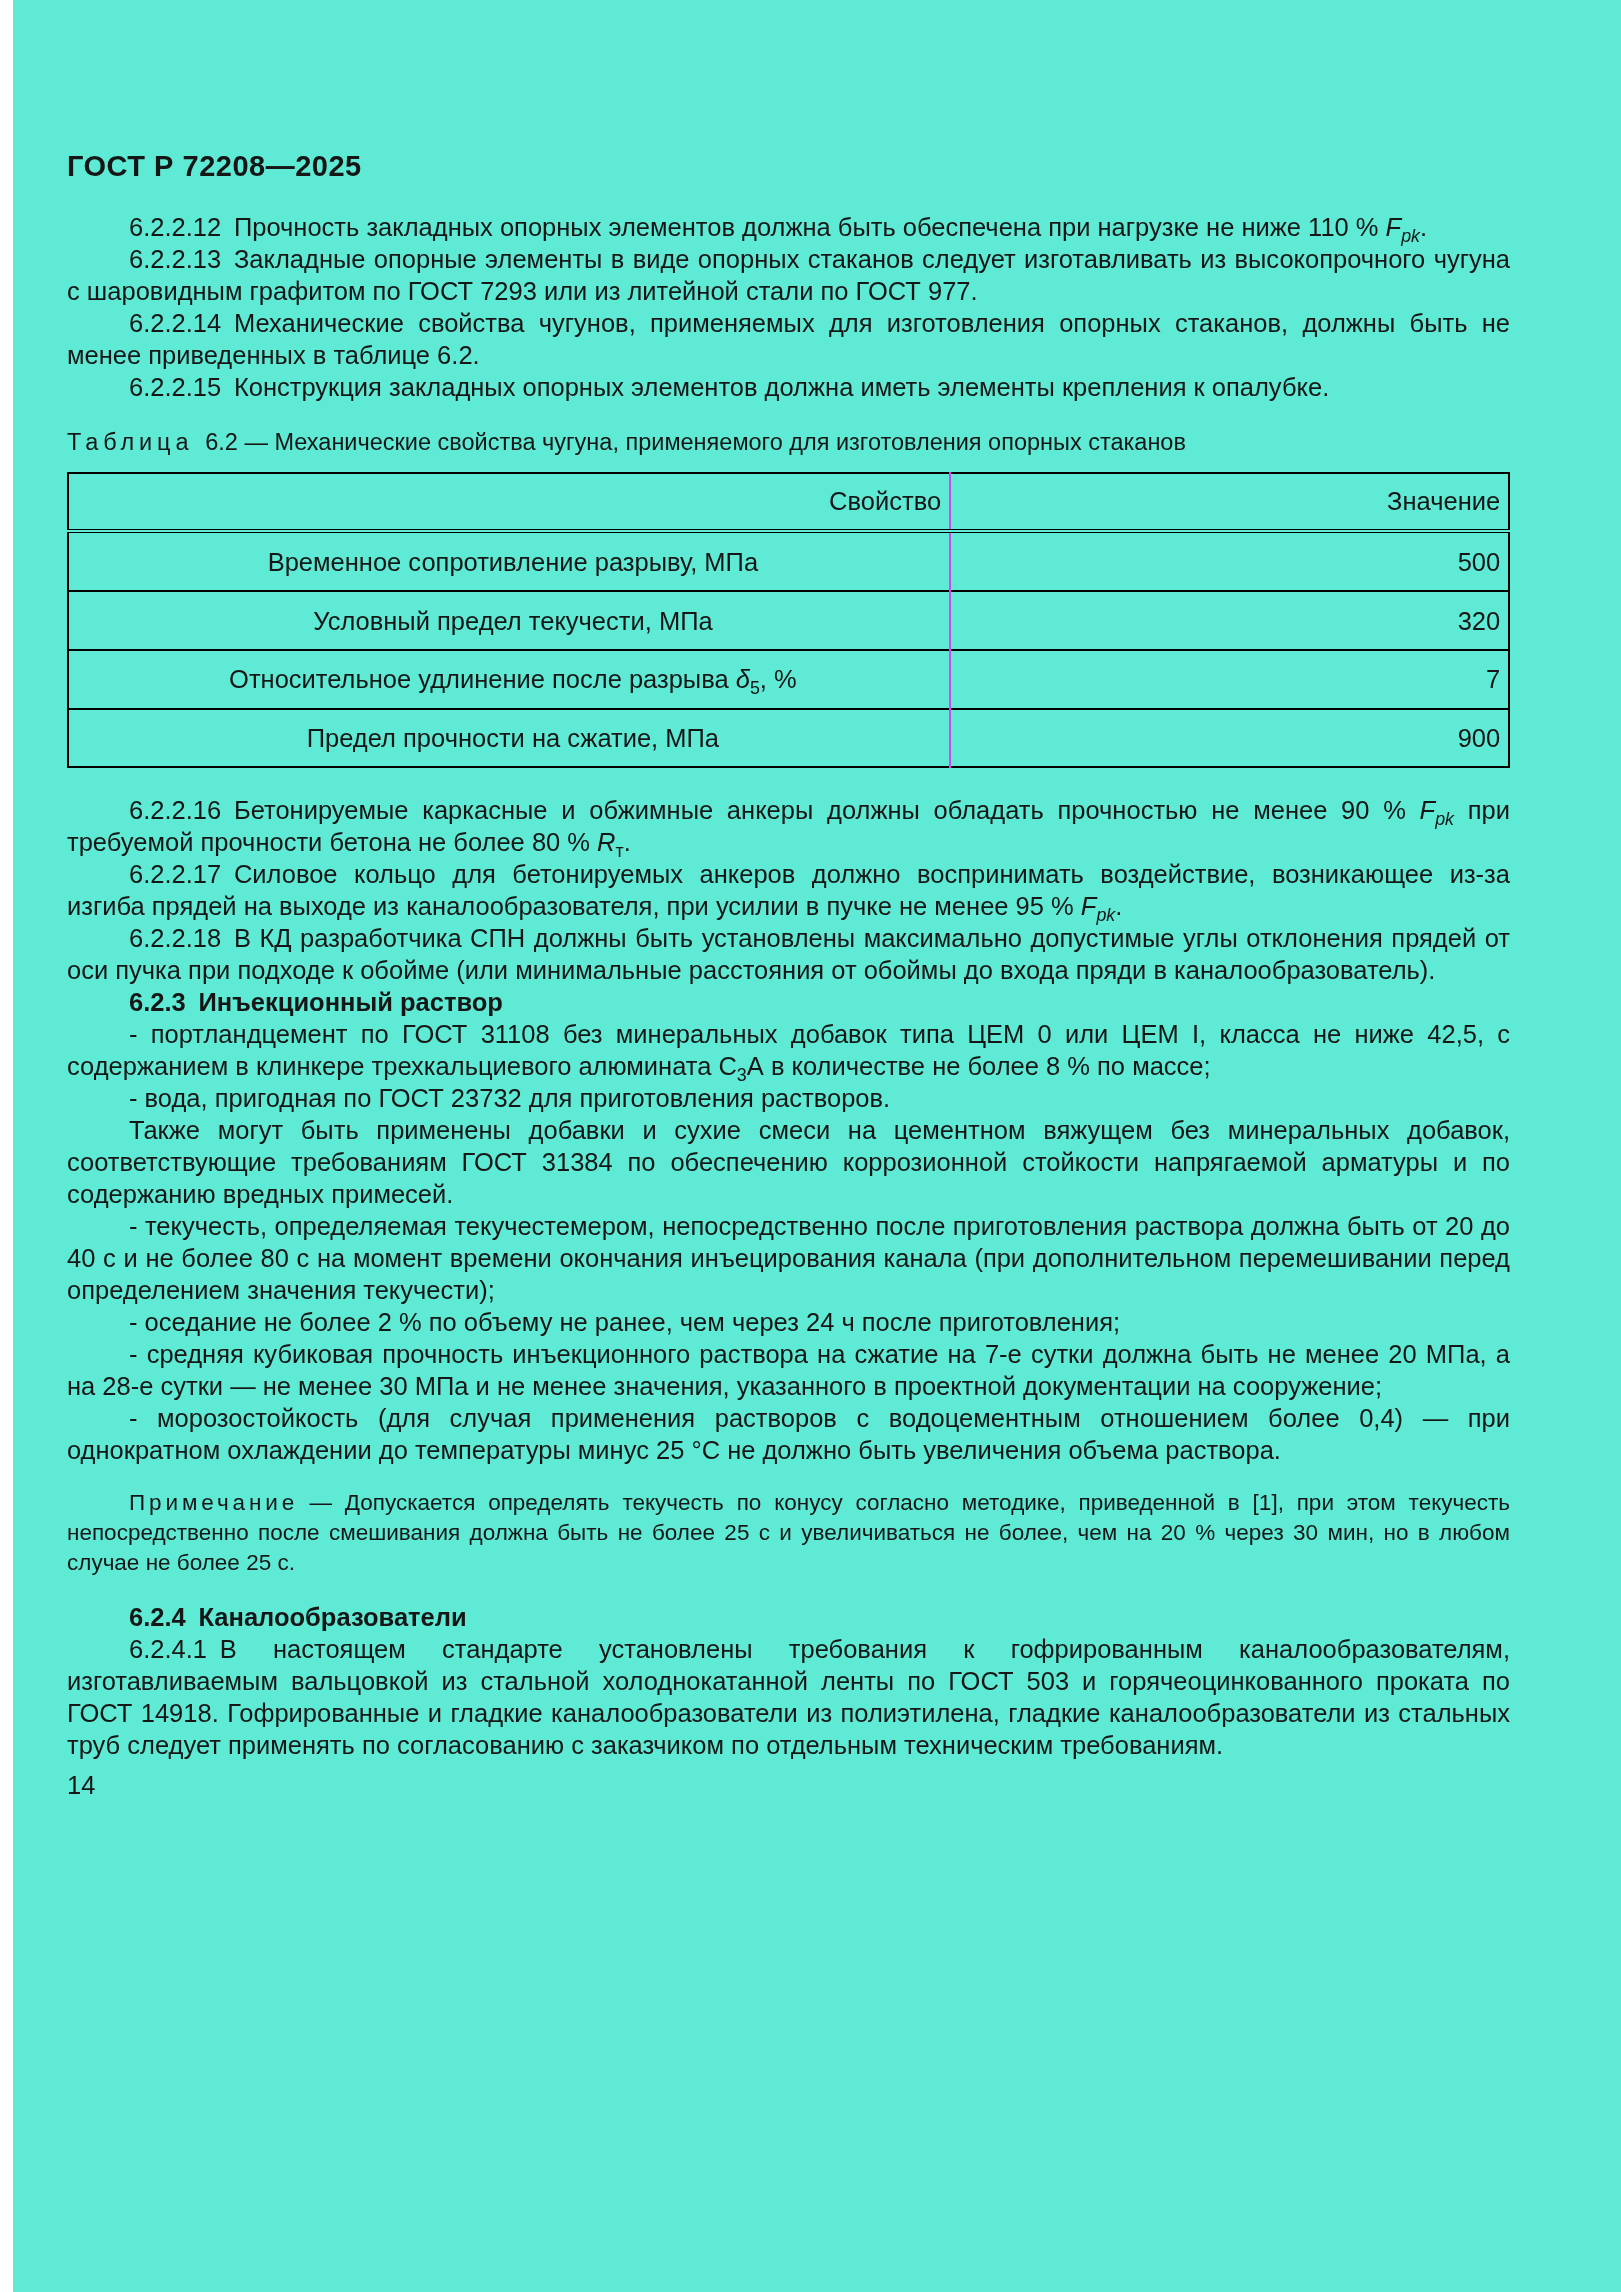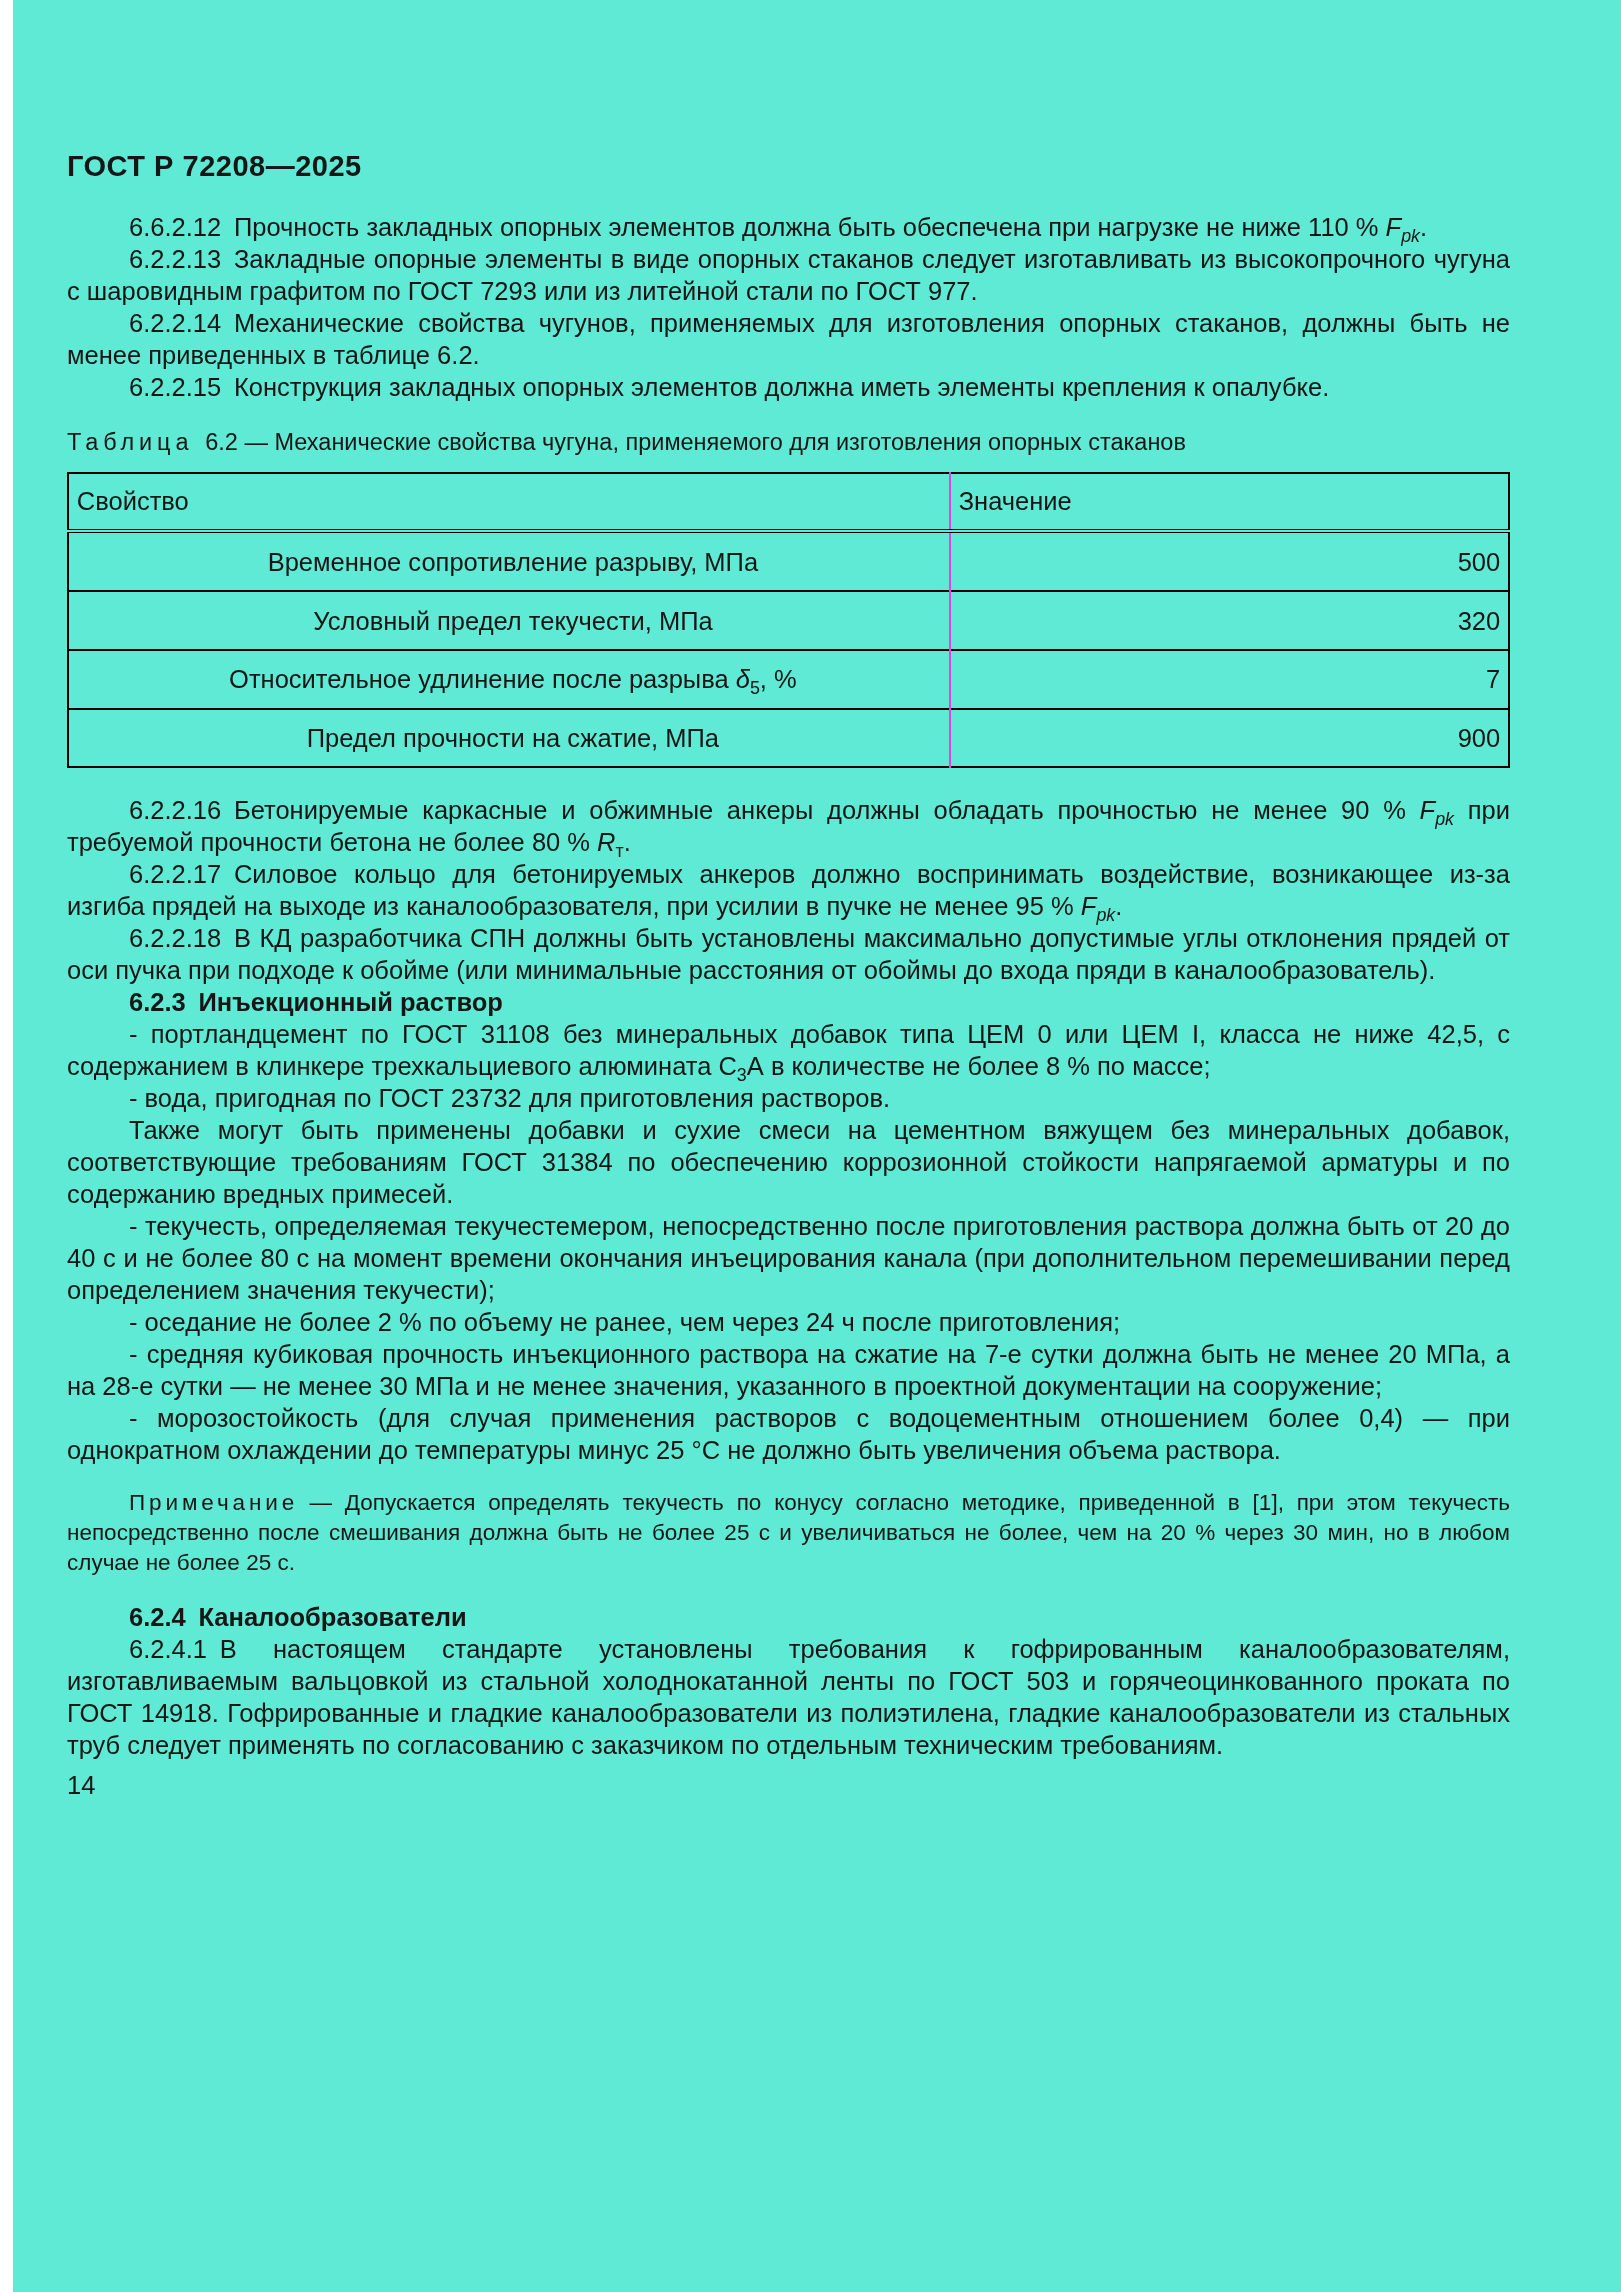--- a/index.html
+++ b/index.html
@@ -50,21 +50,21 @@
     border-collapse: collapse;
     border: 2.9px solid #000;
     margin-bottom: 25.5px;
     font-size: 25.5px;
     table-layout: fixed;
   }
   table.props col.c1 { width: 61.2%; }
   table.props col.c2 { width: 38.8%; }
   table.props th {
     font-weight: normal;
-    text-align: left;
+    text-align: right;
     vertical-align: middle;
     height: 48px;
     border-bottom: 4.9px double #000;
     padding: 3.9px 7.8px;
   }
   table.props td {
     vertical-align: middle;
     height: 49px;
     padding: 3.9px 7.8px;
   }
@@ -73,21 +73,21 @@
   table.props td.cell-left { text-align: center; padding-left: 15.7px; }
   table.props td.cell-center { text-align: right; }
   .page-number { margin-top: 7.8px; font-size: 25.5px; line-height: 32px; }
 </style>
 </head>
 <body>
 
 <div class="page">
   <div class="doc-header">ГОСТ Р 72208—2025</div>
   <div id="doc-body">
-      <p class="para"><span>6.6.2.12 Прочность закладных опорных элементов должна быть обеспечена при нагрузке не ниже 110 % </span><span class="i">F</span><sub class="i">pk</sub><span>.</span></p>
+      <p class="para"><span>6.2.2.12 Прочность закладных опорных элементов должна быть обеспечена при нагрузке не ниже 110 % </span><span class="i">F</span><sub class="i">pk</sub><span>.</span></p>
       <p class="para"><span>6.2.2.13 Закладные опорные элементы в виде опорных стаканов следует изготавливать из высокопрочного чугуна с шаровидным графитом по ГОСТ 7293 или из литейной стали по ГОСТ 977.</span></p>
       <p class="para"><span>6.2.2.14 Механические свойства чугунов, применяемых для изготовления опорных стаканов, должны быть не менее приведенных в таблице 6.2.</span></p>
       <p class="para"><span>6.2.2.15 Конструкция закладных опорных элементов должна иметь элементы крепления к опалубке.</span></p>
       <div class="tbl-caption"><span class="ls">Таблица</span><span> 6.2 — Механические свойства чугуна, применяемого для изготовления опорных стаканов</span></div>
       <table class="props">
         <colgroup>
           <col class="c1">
           <col class="c2">
         </colgroup>
         <thead>

